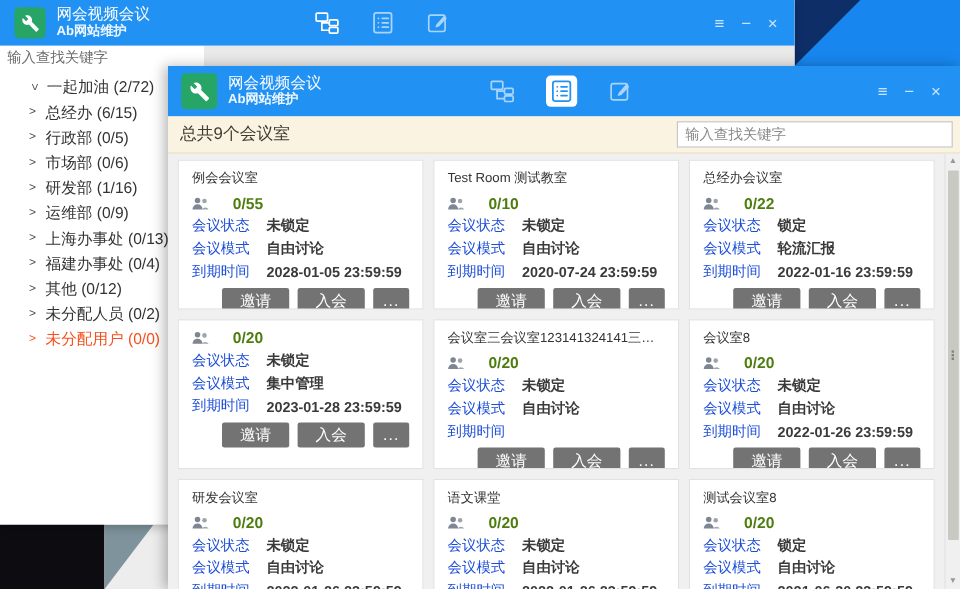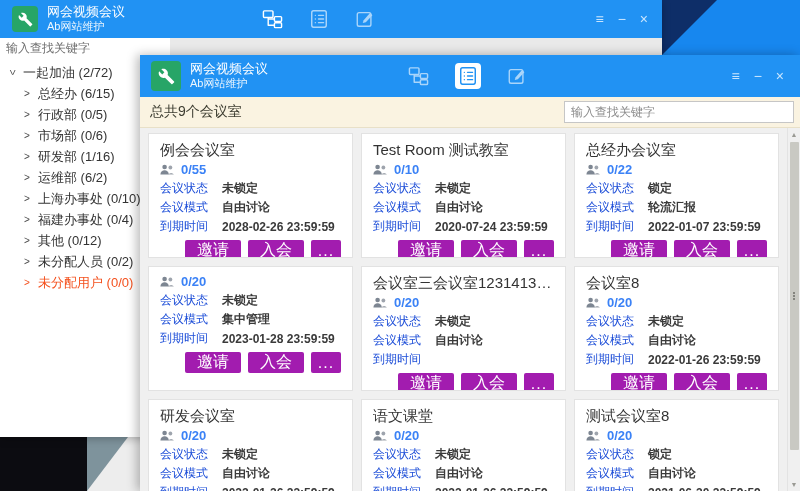--- a/index.html
+++ b/index.html
@@ -15,21 +15,21 @@
   .desk-bl .black { position:absolute; left:0; top:0; width:87px; height:54px; background:#0c0c11; }
   .desk-bl .slate { position:absolute; left:87px; top:0; width:41px; height:54px; background:#7e939c;
     clip-path:polygon(0 0,100% 0,0 100%); }
 
   
   .titlebar { background:#2192f3; color:#fff; display:flex; align-items:center; }
   .app-badge { background:#27a567; border-radius:4px; display:flex; align-items:center; justify-content:center; }
   .app-badge svg { display:block; }
   .tb-text { margin-left:9px; line-height:1.15; white-space:nowrap; }
   .tb-title { font-size:13px; }
-  .tb-sub { font-size:11px; opacity:.92; }
+  .tb-sub { font-size:11px; opacity:.92;font-weight:bold; }
   .tb-icons { display:flex; align-items:center; gap:26px; position:absolute; }
   .hicon { color:#fff; opacity:.62; display:flex; align-items:center; justify-content:center; cursor:pointer; }
   .hicon.on { opacity:1; }
   .hicon.pill { opacity:1; background:#fff; color:#2192f3; border-radius:4px; padding:3px 3px; }
   .win-ctrl { position:absolute; display:flex; align-items:center; gap:14px; color:#dcefff; }
   .wc { font-size:14px; line-height:1; cursor:pointer; opacity:.9; }
 
   
   .win-back { position:absolute; left:0; top:0; width:662px; height:437px; background:#fff;
     box-shadow:0 2px 8px rgba(0,0,0,.25); }
@@ -37,21 +37,21 @@
   .win-back .app-badge { width:26px; height:26px; }
   .win-back .tb-icons { left:262px; }
   .win-back .win-ctrl { right:14px; }
   .win-back .body { display:flex; height:399px; }
   .sidebar { width:170px; background:#fff; }
   .side-search { width:100%; height:20px; border:none; outline:none; font-size:12px; color:#555;
     padding:2px 6px; font-family:inherit; }
   .side-search::placeholder { color:#6d6d6d; }
   .back-main { flex:1; background:#e9e9e9; }
   .tree { margin-top:4px; font-size:13px; color:#333; }
-  .tree-item { display:flex; align-items:center; height:21px; padding-left:8px; gap:7px; cursor:pointer; }
+  .tree-item { display:flex; align-items:center; height:21px; padding-left:24px; gap:7px; cursor:pointer; }
   .tree-item.lvl1 { padding-left:23px; }
   .chev { font-size:10px; color:#4a4a4a; width:8px; display:inline-block; text-align:center; }
   .chev.exp { transform:rotate(90deg); }
   .tree-item.accent { color:#f4511e; }
   .tree-item.accent .chev { color:#f4511e; }
 
   
   .win-front { position:absolute; left:140px; top:55px; width:660px; height:436px; background:#f0f0f0;
     box-shadow:-3px 0 10px rgba(0,0,0,.28); }
   .win-front .titlebar { height:42px; position:relative; padding-left:11px; }
@@ -61,29 +61,29 @@
   .toolbar { height:31px; background:#faf3e1; border-bottom:1px solid #e8e0c8; display:flex;
     align-items:center; position:relative; }
   .summary { font-size:14px; color:#3c3c30; padding-left:10px;text-align:center; }
   .tb-search { position:absolute; right:6px; top:4px; width:230px; height:22px; border:1px solid #c6c6c6;
     background:#fff; font-size:12px; color:#555; padding:0 6px; outline:none; font-family:inherit; }
   .tb-search::placeholder { color:#8a8a8a; }
   .content { position:relative; height:363px; overflow:hidden; }
   .grid { display:grid; grid-template-columns:repeat(3,205px); grid-auto-rows:125px; gap:8px;
     padding:5px 0 0 8px; }
   .card { background:#fff; border:1px solid #e2e2e2; padding:5px 11px 0 11px; overflow:hidden; }
-  .card-title { font-size:15px; color:#333; line-height:21px; white-space:nowrap; overflow:hidden;
+  .card-title { font-size:11px; color:#333; line-height:21px; white-space:nowrap; overflow:hidden;
     text-overflow:ellipsis; }
-  .count-row { display:flex; align-items:center; gap:7px; height:19px; font-size:13px; font-weight:bold;
-    color:#3b82f6; }
+  .count-row { display:flex; align-items:center; gap:20px; height:19px; font-size:13px; font-weight:bold;
+    color:#4d7c0f; }
   .kv { display:flex; align-items:center; height:19px; font-size:12px; }
   .k { color:#1d4ed8; width:62px; flex:none; }
   .v { color:#3a3a3a; font-weight:bold; white-space:nowrap; }
   .btns { display:flex; justify-content:flex-end; gap:7px; margin-top:4px; }
-  .btn { background:#a21caf; color:#fff; border:none; font-size:16px; width:56px; height:21px;
+  .btn { background:#737373; color:#fff; border:none; font-size:13px; width:56px; height:21px;
     border-radius:2px; cursor:pointer; font-family:inherit; }
   .btn.more { width:30px; letter-spacing:1px; }
 
   
   .vscroll { position:absolute; right:0; top:0; width:13px; height:363px; background:#f0f0f0;
     border-left:1px solid #e3e3e3; display:flex; flex-direction:column; align-items:center; }
   .sb-arrow { height:13px; font-size:7px; color:#9a9a94; line-height:13px; cursor:pointer; }
   .sb-thumb { flex:none; width:9px; height:308px; background:#c9c9c3; border-radius:1px; margin:1px 0;
     display:flex; align-items:center; justify-content:center; cursor:pointer; }
   .sb-grip { width:2px; height:2px; background:#84847e; box-shadow:0 3px 0 #84847e,0 -3px 0 #84847e; }
@@ -168,25 +168,25 @@
             <div class="tree-item lvl1">
     <span class="chev">&gt;</span>
     <span class="tree-label">市场部 (0/6)</span>
   </div>
             <div class="tree-item lvl1">
     <span class="chev">&gt;</span>
     <span class="tree-label">研发部 (1/16)</span>
   </div>
             <div class="tree-item lvl1">
     <span class="chev">&gt;</span>
-    <span class="tree-label">运维部 (6/2)</span>
-  </div>
-            <div class="tree-item lvl1">
-    <span class="chev">&gt;</span>
-    <span class="tree-label">上海办事处 (0/10)</span>
+    <span class="tree-label">运维部 (0/9)</span>
+  </div>
+            <div class="tree-item lvl1">
+    <span class="chev">&gt;</span>
+    <span class="tree-label">上海办事处 (0/13)</span>
   </div>
             <div class="tree-item lvl1">
     <span class="chev">&gt;</span>
     <span class="tree-label">福建办事处 (0/4)</span>
   </div>
             <div class="tree-item lvl1">
     <span class="chev">&gt;</span>
     <span class="tree-label">其他 (0/12)</span>
   </div>
             <div class="tree-item lvl1">
@@ -272,21 +272,21 @@
     <div class="kv">
       <span class="k">会议状态</span>
       <span class="v v-status">未锁定</span>
     </div>
     <div class="kv">
       <span class="k">会议模式</span>
       <span class="v v-mode">自由讨论</span>
     </div>
     <div class="kv">
       <span class="k">到期时间</span>
-      <span class="v v-expire">2028-02-26 23:59:59</span>
+      <span class="v v-expire">2028-01-05 23:59:59</span>
     </div>
     <div class="btns">
       <button class="btn">邀请</button>
       <button class="btn">入会</button>
       <button class="btn more">...</button>
     </div>
   </div>
           <div class="card">
     <div class="card-title">Test Room 测试教室</div>
     <div class="count-row">
@@ -334,21 +334,21 @@
     <div class="kv">
       <span class="k">会议状态</span>
       <span class="v v-status">锁定</span>
     </div>
     <div class="kv">
       <span class="k">会议模式</span>
       <span class="v v-mode">轮流汇报</span>
     </div>
     <div class="kv">
       <span class="k">到期时间</span>
-      <span class="v v-expire">2022-01-07 23:59:59</span>
+      <span class="v v-expire">2022-01-16 23:59:59</span>
     </div>
     <div class="btns">
       <button class="btn">邀请</button>
       <button class="btn">入会</button>
       <button class="btn more">...</button>
     </div>
   </div>
           <div class="card">
     <div class="count-row">
       <span class="ppl" style="display: flex;">

